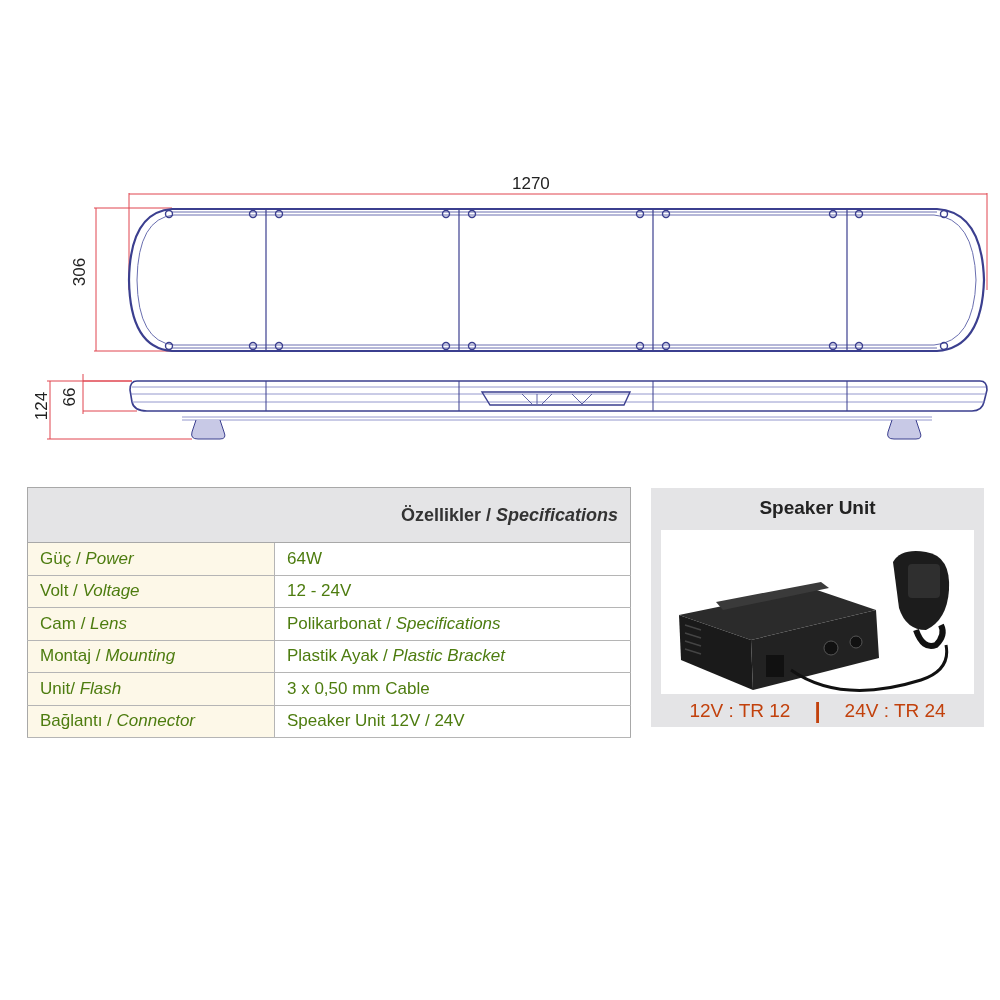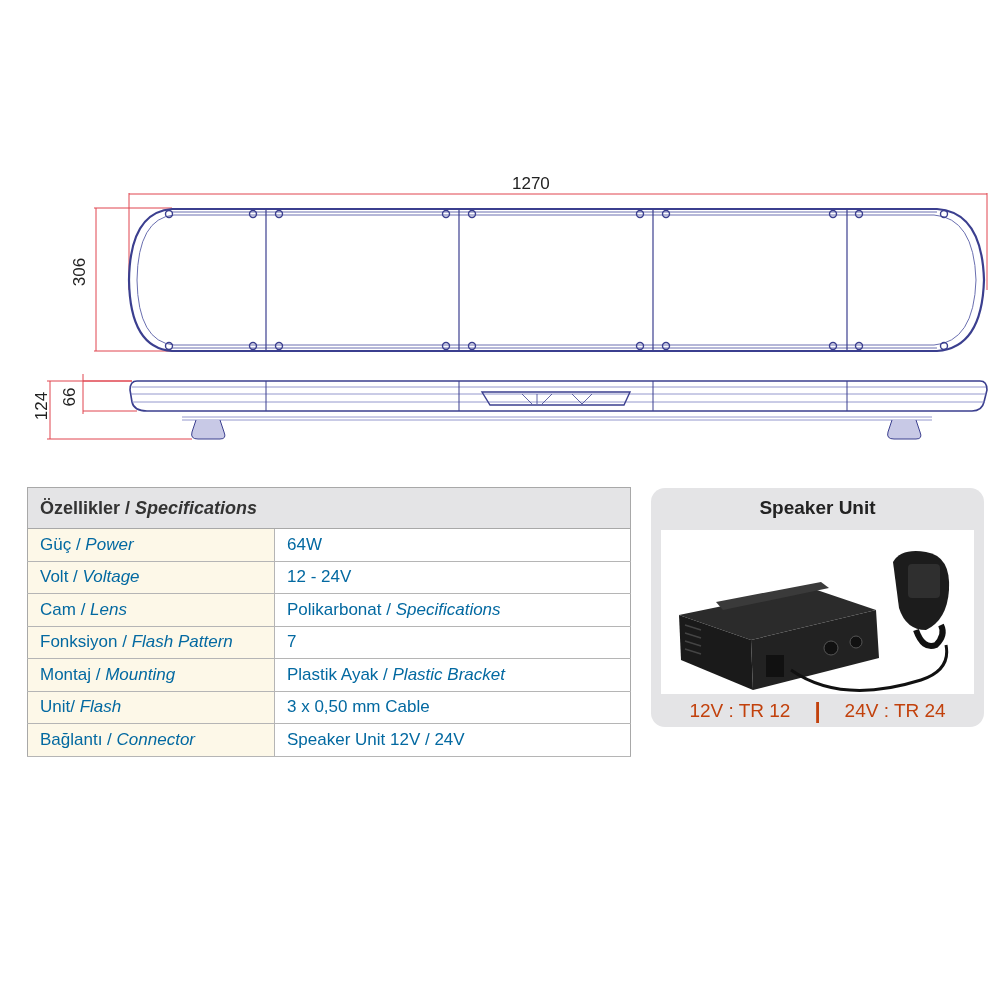--- a/index.html
+++ b/index.html
@@ -2,28 +2,28 @@
 <html><head>
 <meta charset="utf-8">
 <style>
   html, body { margin:0; padding:0; background:#ffffff; }
   body { width:1000px; height:1000px; position:relative; overflow:hidden; font-family:"Liberation Sans", sans-serif; color:#333; }
   .drawing { position:absolute; left:12px; top:0; width:1000px; height:470px; }
   .dim-text { position:absolute; font-family:"Liberation Sans", sans-serif; font-size:17px; color:#222; }
   .dim-vert { transform:rotate(-90deg); transform-origin:center; }
 
   .spec-table { position:absolute; left:27px; top:487px; width:604px; border-collapse:collapse; border:1px solid #a8a8a8; font-size:17px; }
-  .spec-table th { background:#e4e4e6; text-align:left; font-weight:bold; padding:0 12px; height:40px; color:#333; border-bottom:1px solid #a8a8a8; font-size:18px; }
+  .spec-table th { background:#e4e4e6; text-align:right; font-weight:bold; padding:7px 12px; height:40px; color:#333; border-bottom:1px solid #a8a8a8; font-size:18px; }
   .spec-table th .it { font-style:italic; }
-  .spec-table td { height:31.5px; padding:0 12px; border-bottom:1px solid #b5b5b5; color:#0369a1; }
+  .spec-table td { height:31.5px; padding:0 12px; border-bottom:1px solid #b5b5b5; color:#4d7c0f; }
   .spec-table td.label { background:#fdf8e8; width:222px; border-right:1px solid #b5b5b5; }
   .spec-table td.value { background:#ffffff;margin-left:20px; }
   .it { font-style:italic; }
 
-  .speaker-panel { position:absolute; left:651px; top:488px; width:333px; height:239px; background:#e4e4e6;border-radius:14px; }
+  .speaker-panel { position:absolute; left:651px; top:488px; width:333px; height:239px; background:#e4e4e6; }
   .speaker-title { position:absolute; left:0; top:9px; width:100%; text-align:center; font-weight:bold; font-size:19px; color:#222; }
   .speaker-photo { position:absolute; left:10px; top:42px; width:313px; height:164px; background:#ffffff; }
   .speaker-foot { position:absolute; left:0; top:206px; width:100%; height:33px; display:flex; align-items:center; justify-content:center; font-size:19px; color:#c2410c; }
   .speaker-foot .sep { margin:0 24px; font-weight:bold; font-size:22px; }
 </style>
 </head>
 <body>
 
 <div class="drawing">
   <svg width="1000" height="470" viewBox="0 0 1000 470">
@@ -114,24 +114,20 @@
     </tr>
     <tr>
       <td class="label"><span>Volt</span> / <span class="it">Voltage</span></td>
       <td class="value"><span>12 - 24V</span></td>
     </tr>
     <tr>
       <td class="label"><span>Cam</span> / <span class="it">Lens</span></td>
       <td class="value"><span>Polikarbonat / </span><span class="it">Specifications</span></td>
     </tr>
     <tr>
-      <td class="label"><span>Fonksiyon</span> / <span class="it">Flash Pattern</span></td>
-      <td class="value"><span>7</span></td>
-    </tr>
-    <tr>
       <td class="label"><span>Montaj</span> / <span class="it">Mounting</span></td>
       <td class="value"><span>Plastik Ayak / </span><span class="it">Plastic Bracket</span></td>
     </tr>
     <tr>
       <td class="label"><span>Unit/</span> <span class="it">Flash</span></td>
       <td class="value"><span>3 x 0,50 mm Cable</span></td>
     </tr>
     <tr>
       <td class="label"><span>Bağlantı</span> / <span class="it">Connector</span></td>
       <td class="value"><span>Speaker Unit 12V / 24V</span></td>

